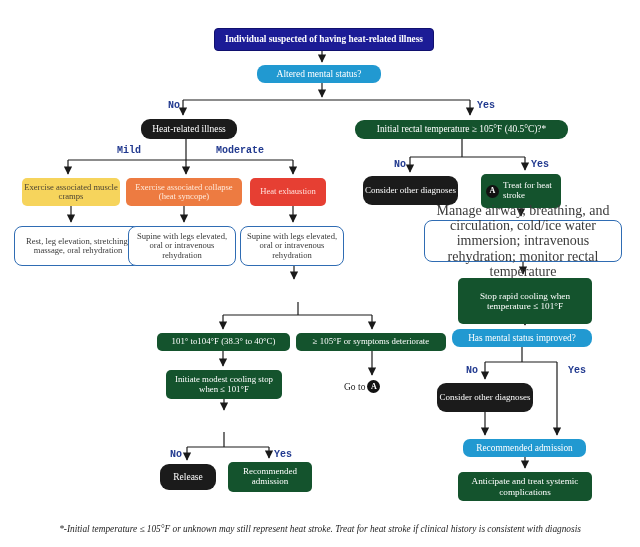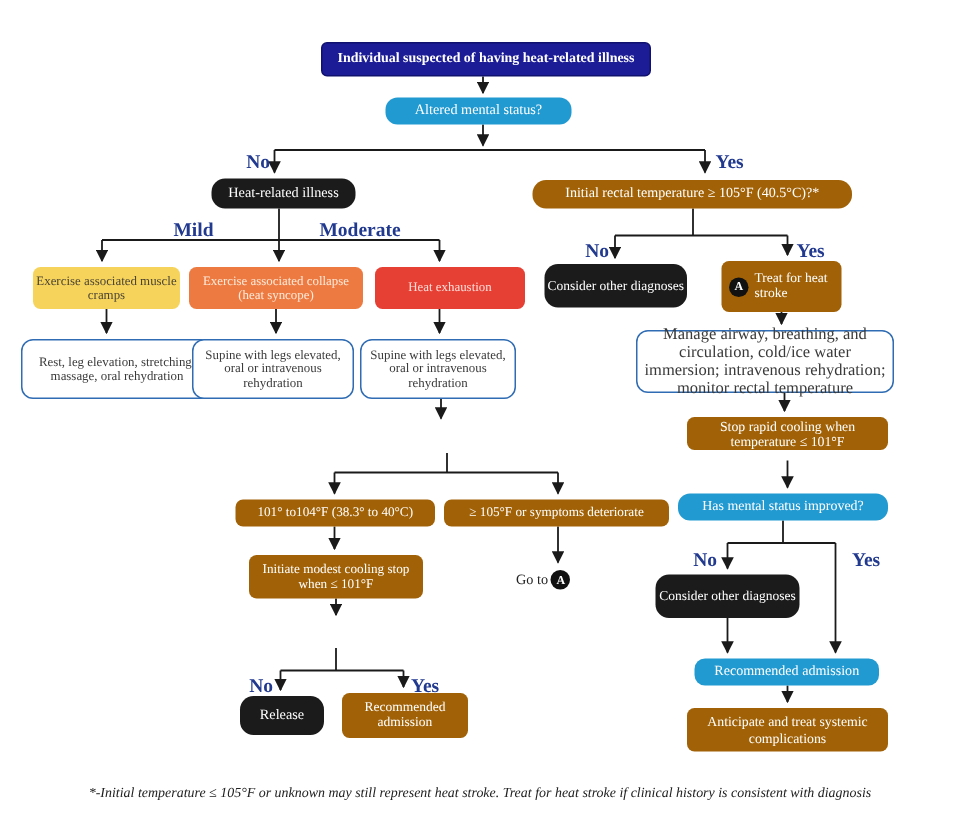--- a/index.html
+++ b/index.html
@@ -3,28 +3,28 @@
 <meta charset="utf-8">
 <style>
   html,body{margin:0;padding:0;background:#fff;}
   #stage{position:relative;width:640px;height:547px;background:#fff;overflow:hidden;
          font-family:"Liberation Serif",serif;}
   svg.lines{position:absolute;left:0;top:0;width:640px;height:547px;}
   .box{position:absolute;box-sizing:border-box;display:flex;align-items:center;justify-content:center;
        text-align:center;font-family:"Liberation Serif",serif;line-height:1.1;padding:1px 2px;}
   .navy{background:#1c1c96;color:#fff;font-weight:bold;border-radius:4px;border:1px solid #10106e;}
   .cyan{background:#2199d1;color:#fff;border-radius:8px;}
-  .blue{background:#a16207;color:#fff;border-radius:5px;}
+  .blue{background:#14532d;color:#fff;border-radius:5px;}
   .blackbox{background:#1b1b1b;color:#fff;border-radius:9px;}
   .yellow{background:#f6d45c;color:#4c4433;border-radius:5px;}
   .orange{background:#ed7b41;color:#ffeadb;border-radius:5px;}
   .red{background:#e63f33;color:#ffdeda;border-radius:5px;}
   .whitebox{background:#fff;color:#3a3a3a;border:1.4px solid #2f6cb3;border-radius:8px;}
-  .blabel{position:absolute;font-family:Liberation Serif, serif;font-weight:bold;color:#21398f;
-          font-size:13px;line-height:1;}
+  .blabel{position:absolute;font-family:Liberation Mono, monospace;font-weight:bold;color:#21398f;
+          font-size:10px;line-height:1;}
   .tr{text-align:right;} .tl{text-align:left;}
   .badge{width:13px;height:13px;border-radius:50%;background:#111;color:#fff;display:inline-flex;
          align-items:center;justify-content:center;font-size:8px;font-weight:bold;flex:none;
          font-family:"Liberation Serif",serif;}
   .goto{position:absolute;display:flex;align-items:center;gap:2px;color:#222;font-size:9.5px;
         font-family:"Liberation Serif",serif;}
   .stroke-flex{justify-content:flex-start;text-align:left;padding-left:5px;gap:4px;}
   .footnote{position:absolute;left:0;top:524px;width:640px;text-align:center;font-style:italic;
             font-size:9.3px;color:#222;font-family:"Liberation Serif",serif;}
 </style>
@@ -85,21 +85,21 @@
 
   <div class="blabel tr" style="left:150px;top:101px;width:30px;">No</div>
   <div class="blabel tl" style="left:477px;top:101px;width:30px;">Yes</div>
 
   <div class="box blackbox" style="left:141px;top:119px;width:96px;height:20px;font-size:9.5px;">Heat-related illness</div>
   <div class="blabel" style="left:104px;top:146px;width:50px;text-align:center;">Mild</div>
   <div class="blabel" style="left:206px;top:146px;width:68px;text-align:center;">Moderate</div>
 
   <div class="box yellow" style="left:22px;top:178px;width:98px;height:28px;font-size:8.6px;">Exercise associated muscle cramps</div>
   <div class="box orange" style="left:126px;top:178px;width:116px;height:28px;font-size:8.6px;">Exercise associated collapse (heat syncope)</div>
-  <div class="box red" style="left:250px;top:178px;width:100px;height:28px;font-size:8.6px;">Heat exhaustion</div>
+  <div class="box red" style="left:250px;top:178px;width:76px;height:28px;font-size:8.6px;">Heat exhaustion</div>
 
   <div class="box whitebox" style="left:14px;top:226px;width:128px;height:40px;font-size:8.6px;">Rest, leg elevation, stretching, massage, oral rehydration</div>
   <div class="box whitebox" style="left:128px;top:226px;width:108px;height:40px;font-size:8.6px;">Supine with legs elevated, oral or intravenous rehydration</div>
   <div class="box whitebox" style="left:240px;top:226px;width:104px;height:40px;font-size:8.6px;">Supine with legs elevated, oral or intravenous rehydration</div>
 
   <div class="box blue" style="left:157px;top:333px;width:133px;height:18px;font-size:8.8px;">101° to104°F (38.3° to 40°C)</div>
   <div class="box blue" style="left:296px;top:333px;width:150px;height:18px;font-size:8.8px;">≥ 105°F or symptoms deteriorate</div>
   <div class="box blue" style="left:166px;top:370px;width:116px;height:29px;font-size:8.8px;">Initiate modest cooling stop when ≤ 101°F</div>
 
   <div class="goto" style="left:344px;top:380px;">
@@ -115,22 +115,22 @@
   <div class="box blue" style="left:355px;top:120px;width:213px;height:19px;font-size:9.4px;border-radius:9px;">Initial rectal temperature ≥ 105°F (40.5°C)?*</div>
   <div class="blabel tr" style="left:378px;top:160px;width:28px;">No</div>
   <div class="blabel tl" style="left:531px;top:160px;width:30px;">Yes</div>
   <div class="box blackbox" style="left:363px;top:176px;width:95px;height:29px;font-size:9px;">Consider other diagnoses</div>
 
   <div class="box blue stroke-flex" style="left:481px;top:174px;width:80px;height:34px;font-size:9px;">
     <span class="badge">A</span>
     <span>Treat for heat stroke</span>
   </div>
 
-  <div class="box whitebox" style="left:424px;top:220px;width:172px;height:42px;font-size:11px;">Manage airway, breathing, and circulation, cold/ice water immersion; intravenous rehydration; monitor rectal temperature</div>
-  <div class="box blue" style="left:458px;top:278px;width:134px;height:22px;font-size:9.2px;">Stop rapid cooling when temperature ≤ 101°F</div>
+  <div class="box whitebox" style="left:424px;top:220px;width:198px;height:42px;font-size:14px;">Manage airway, breathing, and circulation, cold/ice water immersion; intravenous rehydration; monitor rectal temperature</div>
+  <div class="box blue" style="left:458px;top:278px;width:134px;height:46px;font-size:9.2px;">Stop rapid cooling when temperature ≤ 101°F</div>
   <div class="box cyan" style="left:452px;top:329px;width:140px;height:18px;font-size:9.3px;">Has mental status improved?</div>
   <div class="blabel tr" style="left:450px;top:366px;width:28px;">No</div>
   <div class="blabel tl" style="left:568px;top:366px;width:30px;">Yes</div>
   <div class="box blackbox" style="left:437px;top:383px;width:96px;height:29px;font-size:9px;">Consider other diagnoses</div>
   <div class="box cyan" style="left:463px;top:439px;width:123px;height:18px;font-size:9.4px;border-radius:7px;">Recommended admission</div>
   <div class="box blue" style="left:458px;top:472px;width:134px;height:29px;font-size:9.2px;">Anticipate and treat systemic complications</div>
 
   <div class="footnote">*-Initial temperature ≤ 105°F or unknown may still represent heat stroke. Treat for heat stroke if clinical history is consistent with diagnosis</div>
 </div>
 

